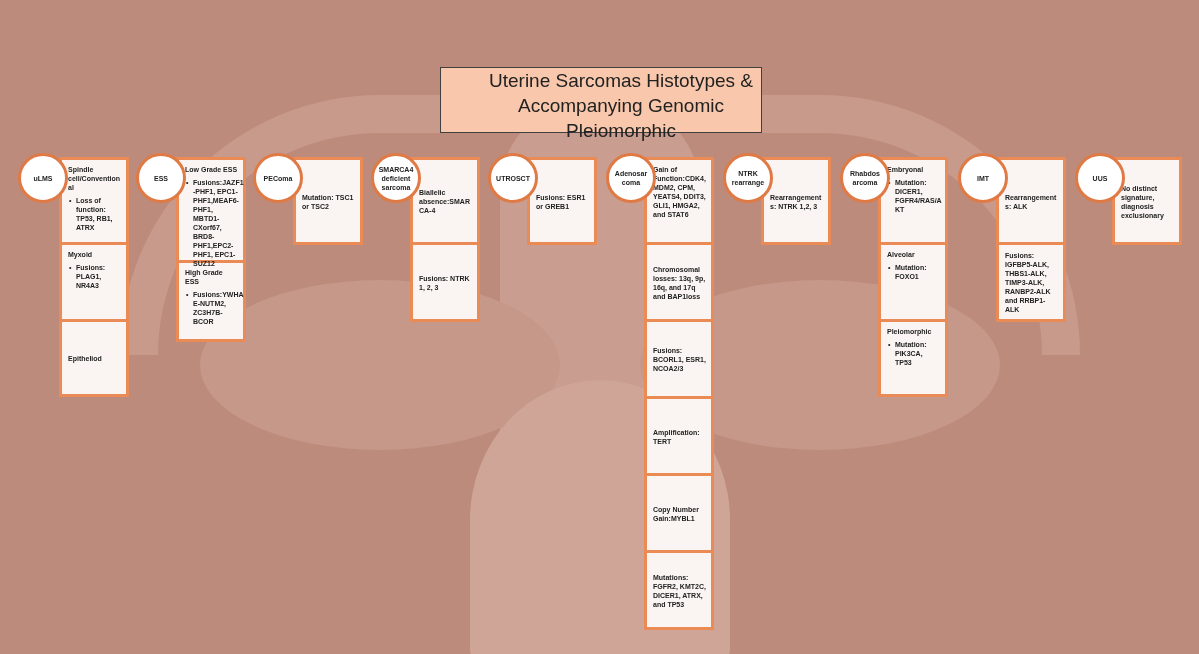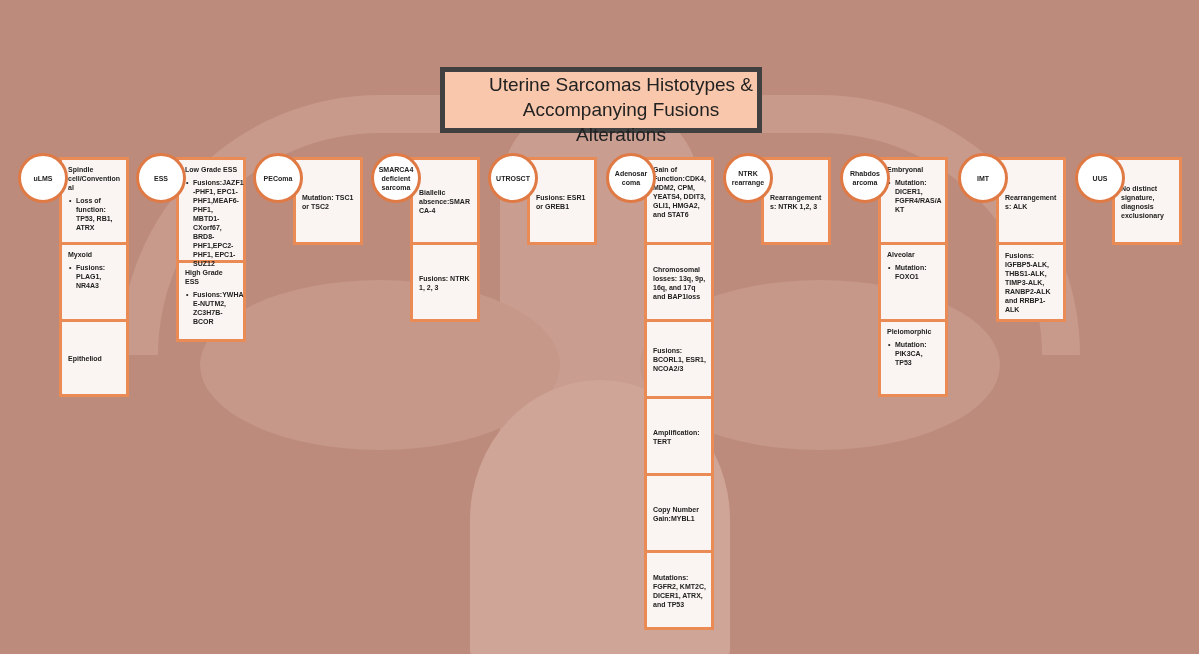--- a/index.html
+++ b/index.html
@@ -5,21 +5,21 @@
   html, body { margin:0; padding:0; }
   body {
     width:1199px; height:654px; overflow:hidden; position:relative;
     background:#bd8b7c;
     font-family:"Liberation Sans", sans-serif;
   }
   .bg { position:absolute; inset:0; overflow:hidden; }
   .bg .shape { position:absolute; border-radius:50%; }
   .title-box {
     position:absolute; left:440px; top:67px; width:322px; height:66px;
-    background:#f9c7ab; border:5px solid #404040; box-sizing:border-box;
+    background:#f9c7ab; border:1px solid #404040; box-sizing:border-box;
     display:flex; flex-direction:column; align-items:center; justify-content:flex-start;
     font-size:19px; color:#222; line-height:25px; text-align:center;padding-left:40px;
   }
   .circle {
     position:absolute; width:50px; height:50px; border-radius:50%;
     background:#fff; border:3px solid #e07a45; box-sizing:border-box;
     display:flex; align-items:center; justify-content:center; text-align:center;
     font-size:7px; font-weight:bold; color:#222; line-height:9px; z-index:3;
     padding:0 2px;
   }
@@ -42,21 +42,21 @@
 <div class="bg">
   <div class="shape" style="left:120px;top:95px;width:960px;height:260px;border:38px solid #c89a8b;border-bottom:none;border-radius:480px 480px 0 0;box-sizing:border-box;"></div>
   <div class="shape" style="left:500px;top:100px;width:200px;height:560px;background:#c99d8f;border-radius:90px 90px 40px 40px;"></div>
   <div class="shape" style="left:200px;top:280px;width:360px;height:170px;background:#c6988a;border-radius:50%;"></div>
   <div class="shape" style="left:640px;top:280px;width:360px;height:170px;background:#c6988a;border-radius:50%;"></div>
   <div class="shape" style="left:470px;top:380px;width:260px;height:280px;background:#cfa597;border-radius:50% 50% 10px 10px;"></div>
 </div>
 
 <div class="title-box">
   <div>Uterine Sarcomas Histotypes &amp;</div>
-  <div>Accompanying Fusions Alterations</div>
+  <div>Accompanying Genomic Pleiomorphic</div>
 </div>
 
 <div class="circle" style="left:18px;top:153px;">uLMS</div>
 <div class="col" style="left:59px;">
   <div class="box" style="height:88px;">
     <div class="head">Spindle cell/Convention al</div>
     <ul>
         <li>Loss of function: TP53, RB1, ATRX</li>
       </ul>
   </div>

